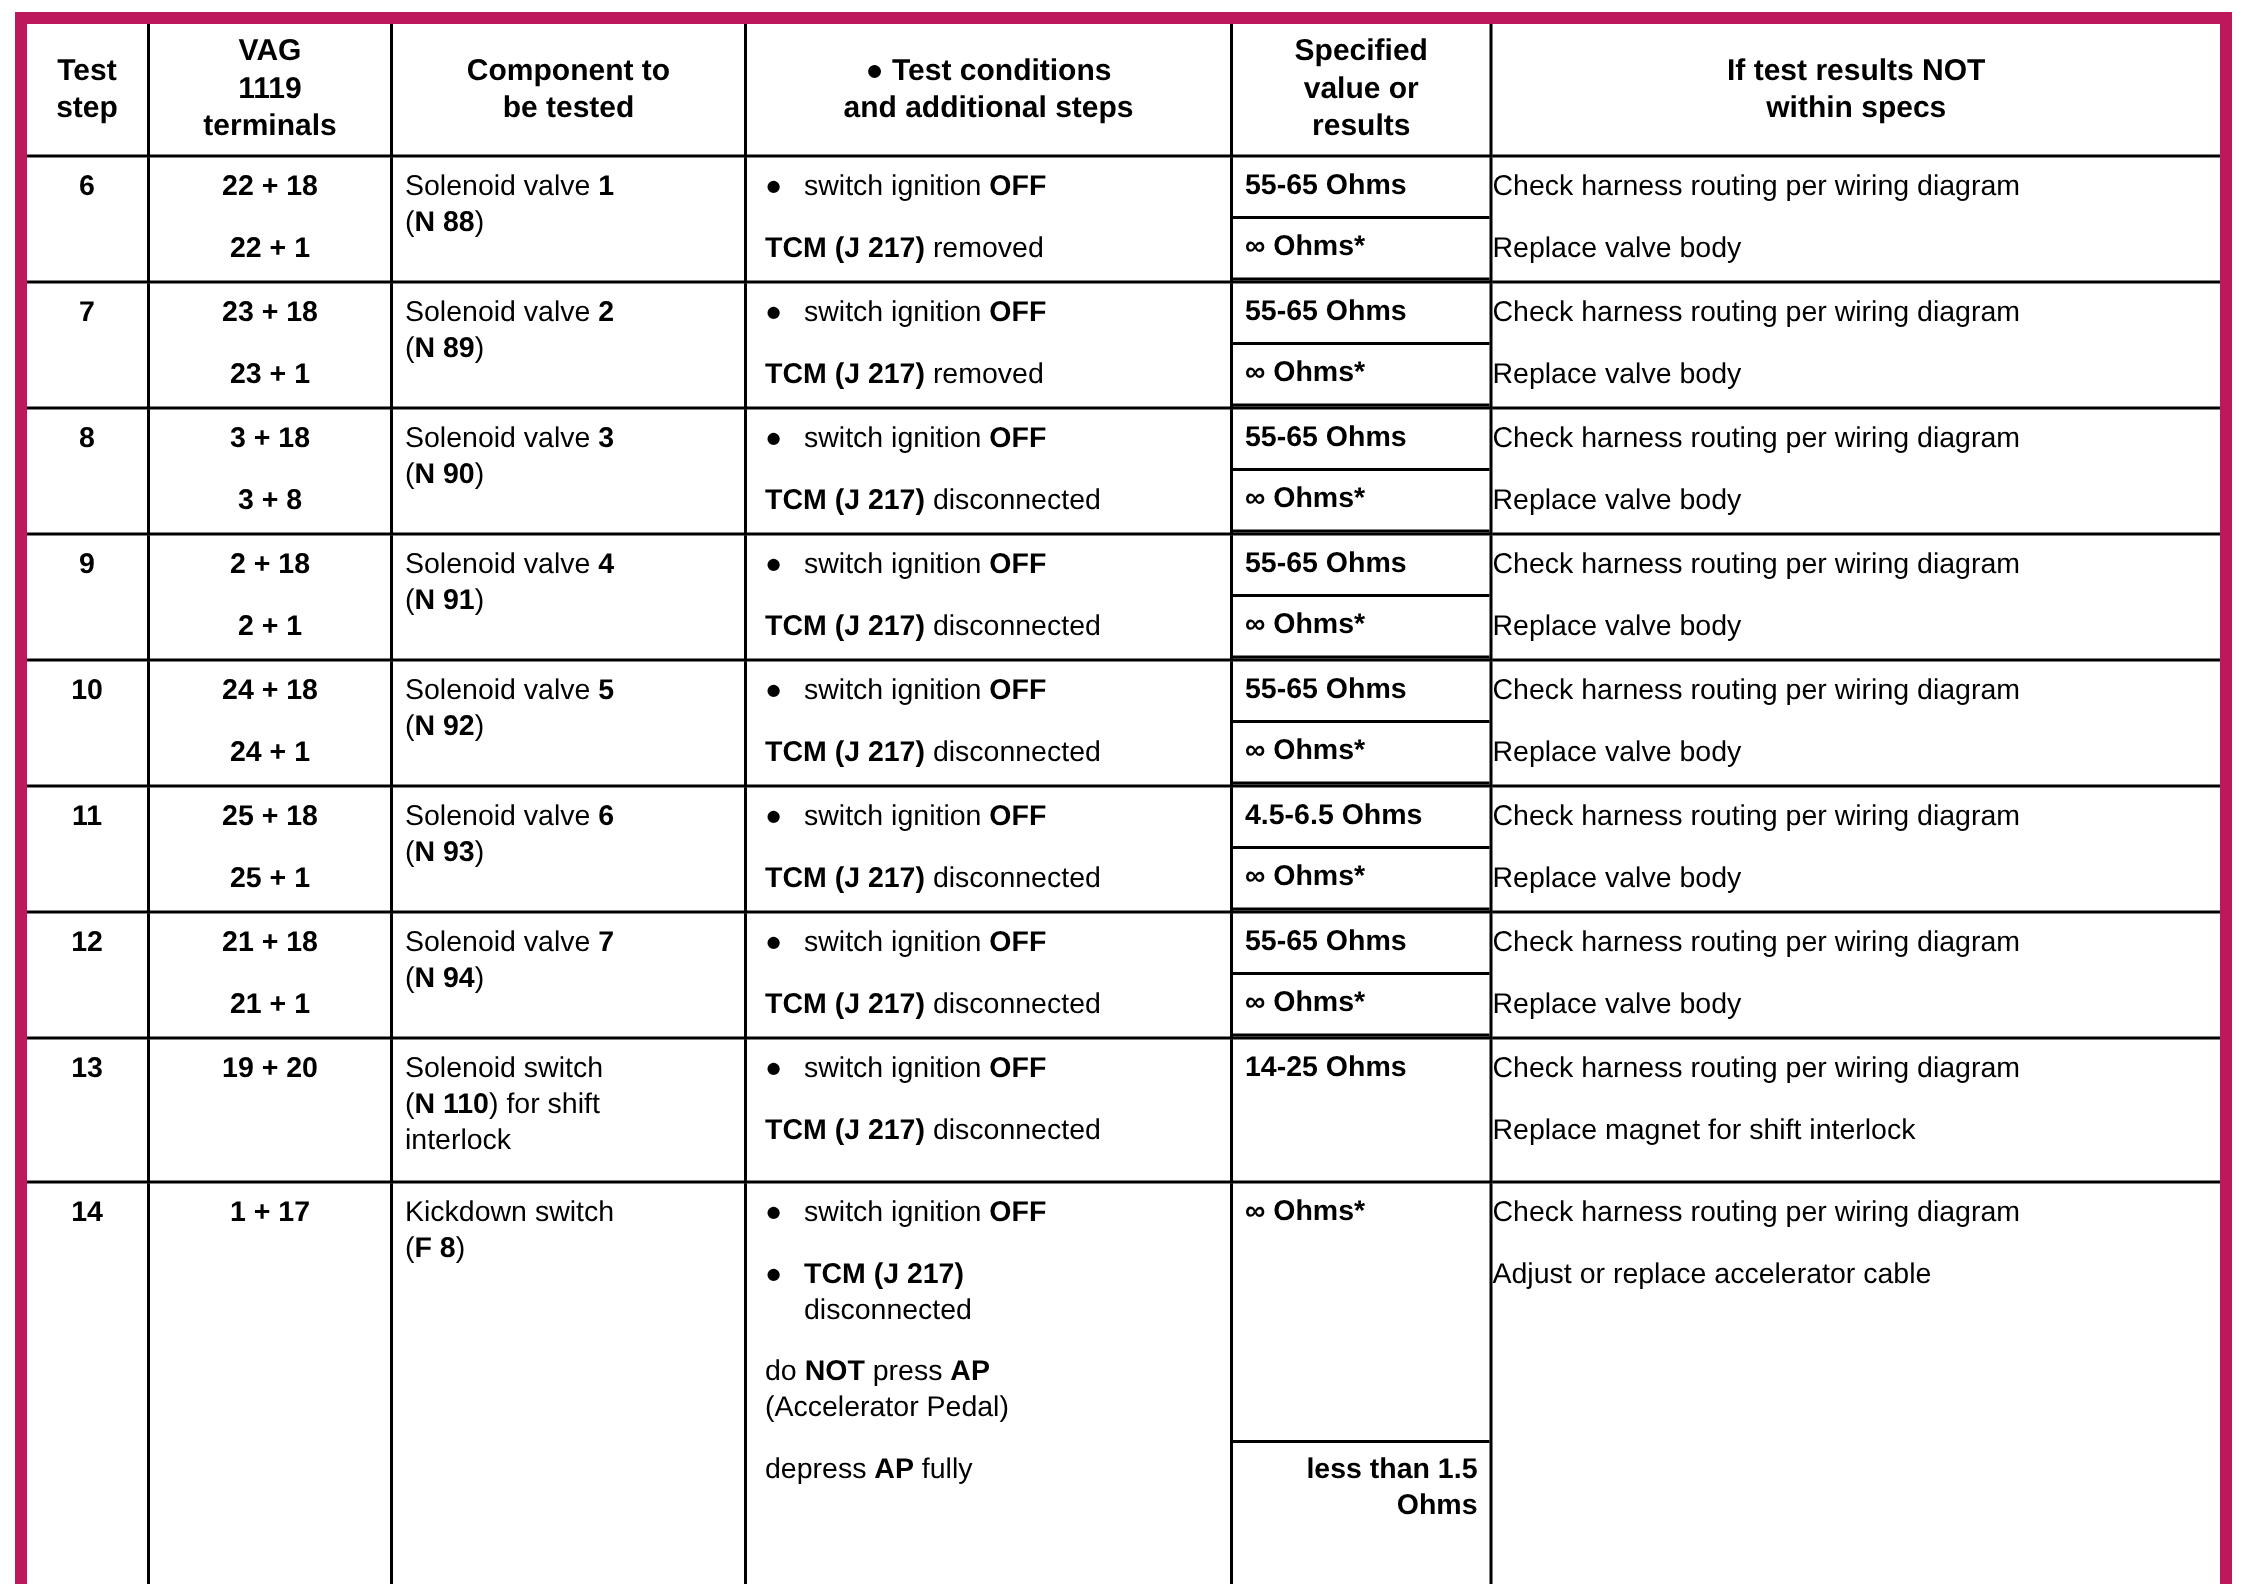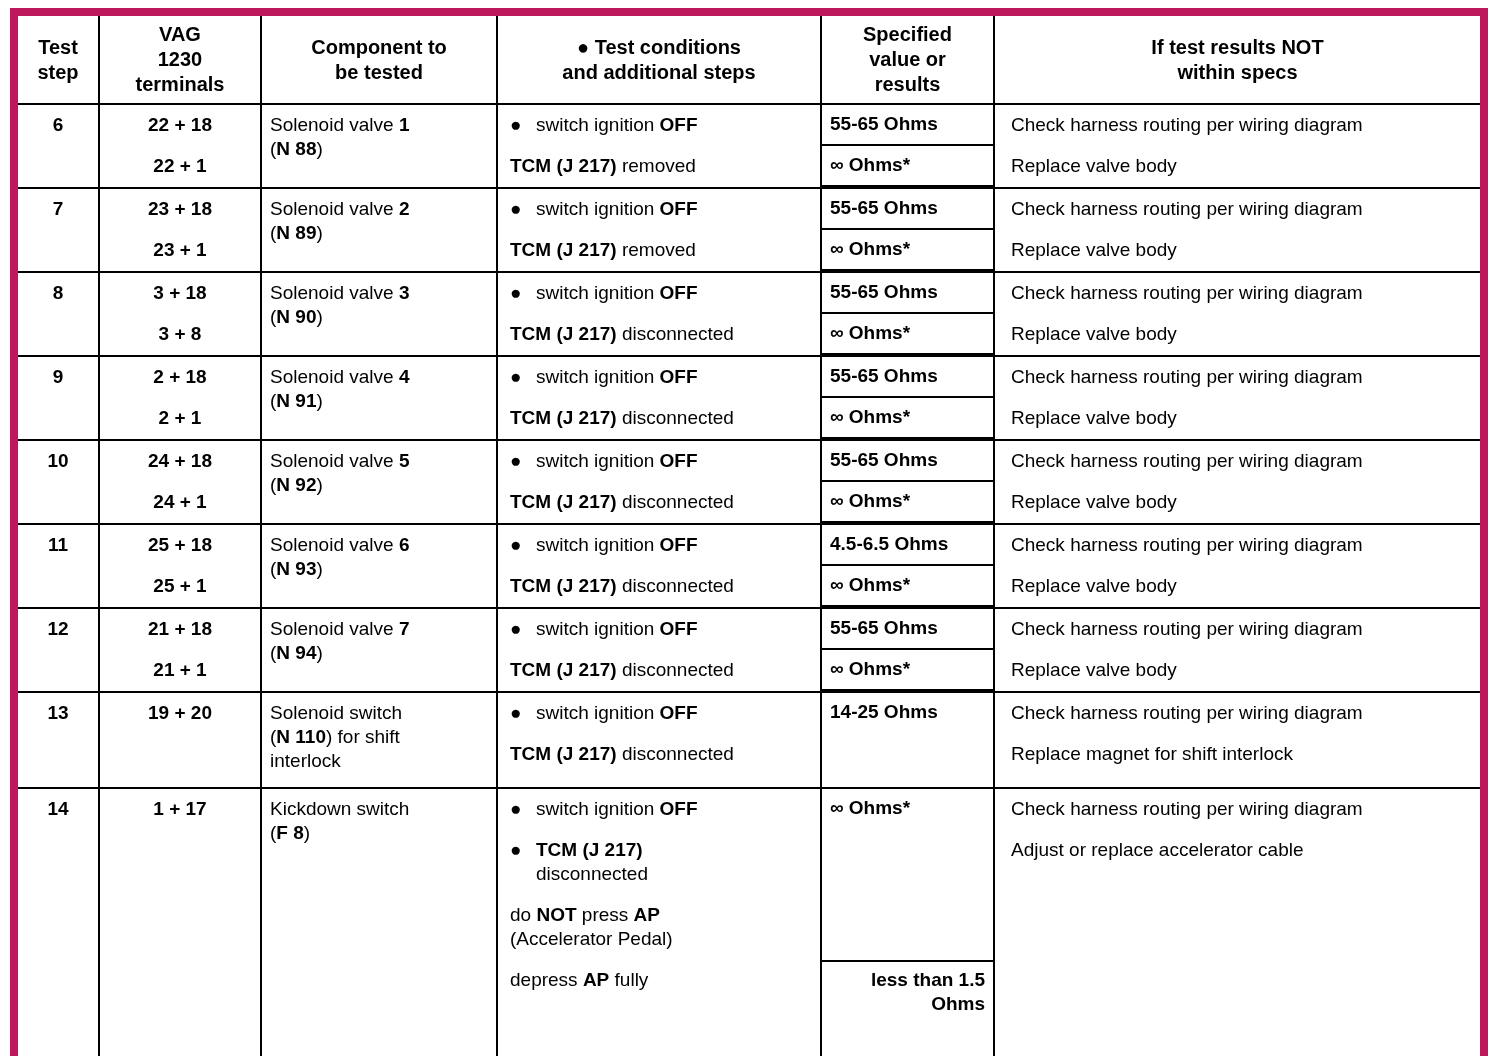--- a/index.html
+++ b/index.html
@@ -61,21 +61,21 @@
   .c-spec { padding: 0; font-weight: bold; }
   .spec { padding: 7px 8px 8px 8px; }
   .spec.u { border-bottom: 2px solid #000; }
   .spec-bottom {
     border-top: 2px solid #000;
     padding: 6px 8px;
     margin-top: 132px;
     text-align: right;
   }
 
-  .c-rem { padding: 8px 16px; }
+  .c-rem { padding: 8px 0; }
   .rem { margin-top: 17px; }
   .rem:first-child { margin-top: 0; }
 
   .footnote {
     font-size: 20px;
     line-height: 25px;
     margin: 7px 0 0 2px;
   }
 </style>
 </head>
@@ -89,21 +89,21 @@
         <col style="width:236px">
       <col style="width:324px">
         <col style="width:173px">
         <col style="width:490px">
     </colgroup>
     <thead>
       <tr>
         <th>Test
 step</th>
         <th>VAG
-1230
+1119
 terminals</th>
         <th>Component to
 be tested</th>
         <th>● Test conditions
 and additional steps</th>
         <th>Specified
 value or
 results</th>
         <th>If test results NOT
 within specs</th>

